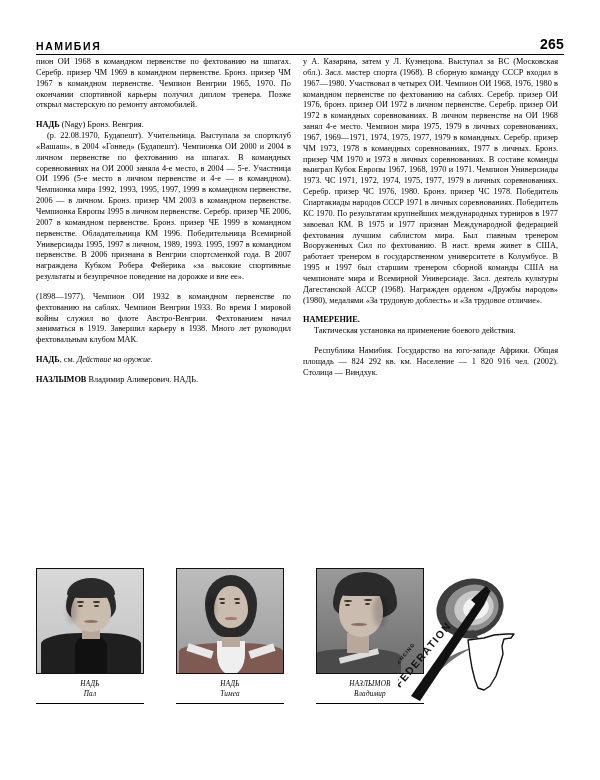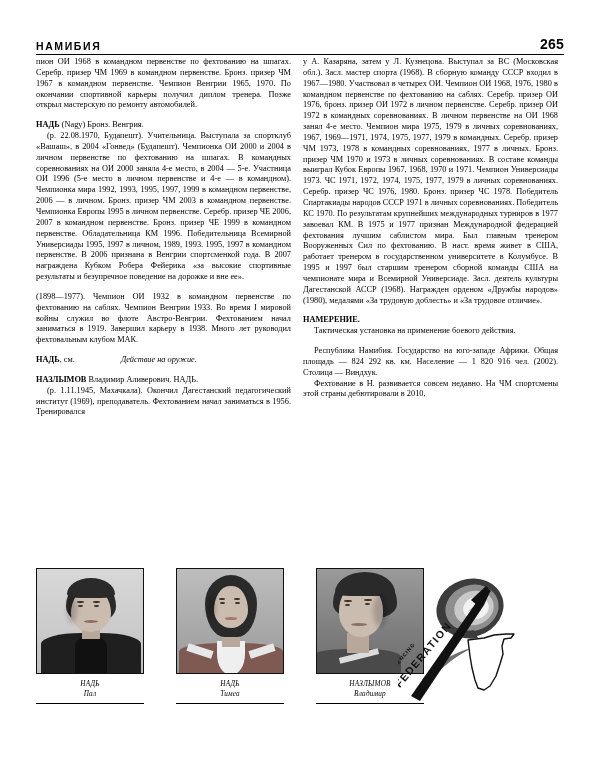--- a/index.html
+++ b/index.html
@@ -76,21 +76,20 @@
     text-indent: 0;
   }
   .blockgap {
     height: 9px;
   }
   .entry-head {
     font-weight: bold;
   }
   .ital {
     font-style: italic;
-    margin-left: 44px;
   }
 
   
   .figures {
     position: absolute;
     left: 36px;
     top: 568px;
     width: 528px;
     height: 150px;
   }
@@ -219,38 +218,36 @@
 
       <p class="para cont">
         <span class="entry-head">НАДЬ</span><span>, см. </span><span class="ital">Действие на оружие.</span>
       </p>
 
       <div class="blockgap"></div>
 
       <p class="para cont">
         <span class="entry-head">НАЗЛЫМОВ</span><span> </span><span>Владимир Аливерович. НАДЬ.</span>
       </p>
-      <p class="para indent">(р. 1.11.1945, Махачкала). Окончил Дагестанский педагогический институт (1969), преподаватель. Фехтованием начал заниматься в 1956. Тренировался</p>
     </div>
 
     <div class="col">
 
       <p class="para cont">у А. Казаряна, затем у Л. Кузнецова. Выступал за ВС (Московская обл.). Засл. мастер спорта (1968). В сборную команду СССР входил в 1967—1980. Участвовал в четырех ОИ. Чемпион ОИ 1968, 1976, 1980 в командном первенстве по фехтованию на саблях. Серебр. призер ОИ 1976, бронз. призер ОИ 1972 в личном первенстве. Серебр. призер ОИ 1972 в командных соревнованиях. В личном первенстве на ОИ 1968 занял 4-е место. Чемпион мира 1975, 1979 в личных соревнованиях, 1967, 1969—1971, 1974, 1975, 1977, 1979 в командных. Серебр. призер ЧМ 1973, 1978 в командных соревнованиях, 1977 в личных. Бронз. призер ЧМ 1970 и 1973 в личных соревнованиях. В составе команды выиграл Кубок Европы 1967, 1968, 1970 и 1971. Чемпион Универсиады 1973. ЧС 1971, 1972, 1974, 1975, 1977, 1979 в личных соревнованиях. Серебр. призер ЧС 1976, 1980. Бронз. призер ЧС 1978. Победитель Спартакиады народов СССР 1971 в личных соревнованиях. Победитель КС 1970. По результатам крупнейших международных турниров в 1977 завоевал КМ. В 1975 и 1977 признан Международной федерацией фехтования лучшим саблистом мира. Был главным тренером Вооруженных Сил по фехтованию. В наст. время живет в США, работает тренером в государственном университете в Колумбусе. В 1995 и 1997 был старшим тренером сборной команды США на чемпионате мира и Всемирной Универсиаде. Засл. деятель культуры Дагестанской АССР (1968). Награжден орденом «Дружбы народов» (1980), медалями «За трудовую доблесть» и «За трудовое отличие».</p>
 
       <div class="blockgap"></div>
 
       <p class="para cont">
         <span class="entry-head">НАМЕРЕНИЕ.</span>
       </p>
       <p class="para indent">Тактическая установка на применение боевого действия.</p>
 
       <div class="blockgap"></div>
 
       <p class="para indent">Республика Намибия. Государство на юго-западе Африки. Общая площадь — 824 292 кв. км. Население — 1 820 916 чел. (2002). Столица — Виндхук.</p>
-      <p class="para indent">Фехтование в Н. развивается совсем недавно. На ЧМ спортсмены этой страны дебютировали в 2010,</p>
     </div>
   </div>
 
   <div class="figures">
 
     <div class="fig" style="left:0px;">
       <div class="fig-frame">
         <div class="pf p-bg-light">
           <div class="torso" style="left:4px; top:64px; width:100px; height:42px; background:#1f1f1f;"></div>
           <div class="torso" style="left:38px; top:66px; width:32px; height:40px; background:#111; border-radius:50% 50% 0 0 / 30% 30% 0 0;"></div>

